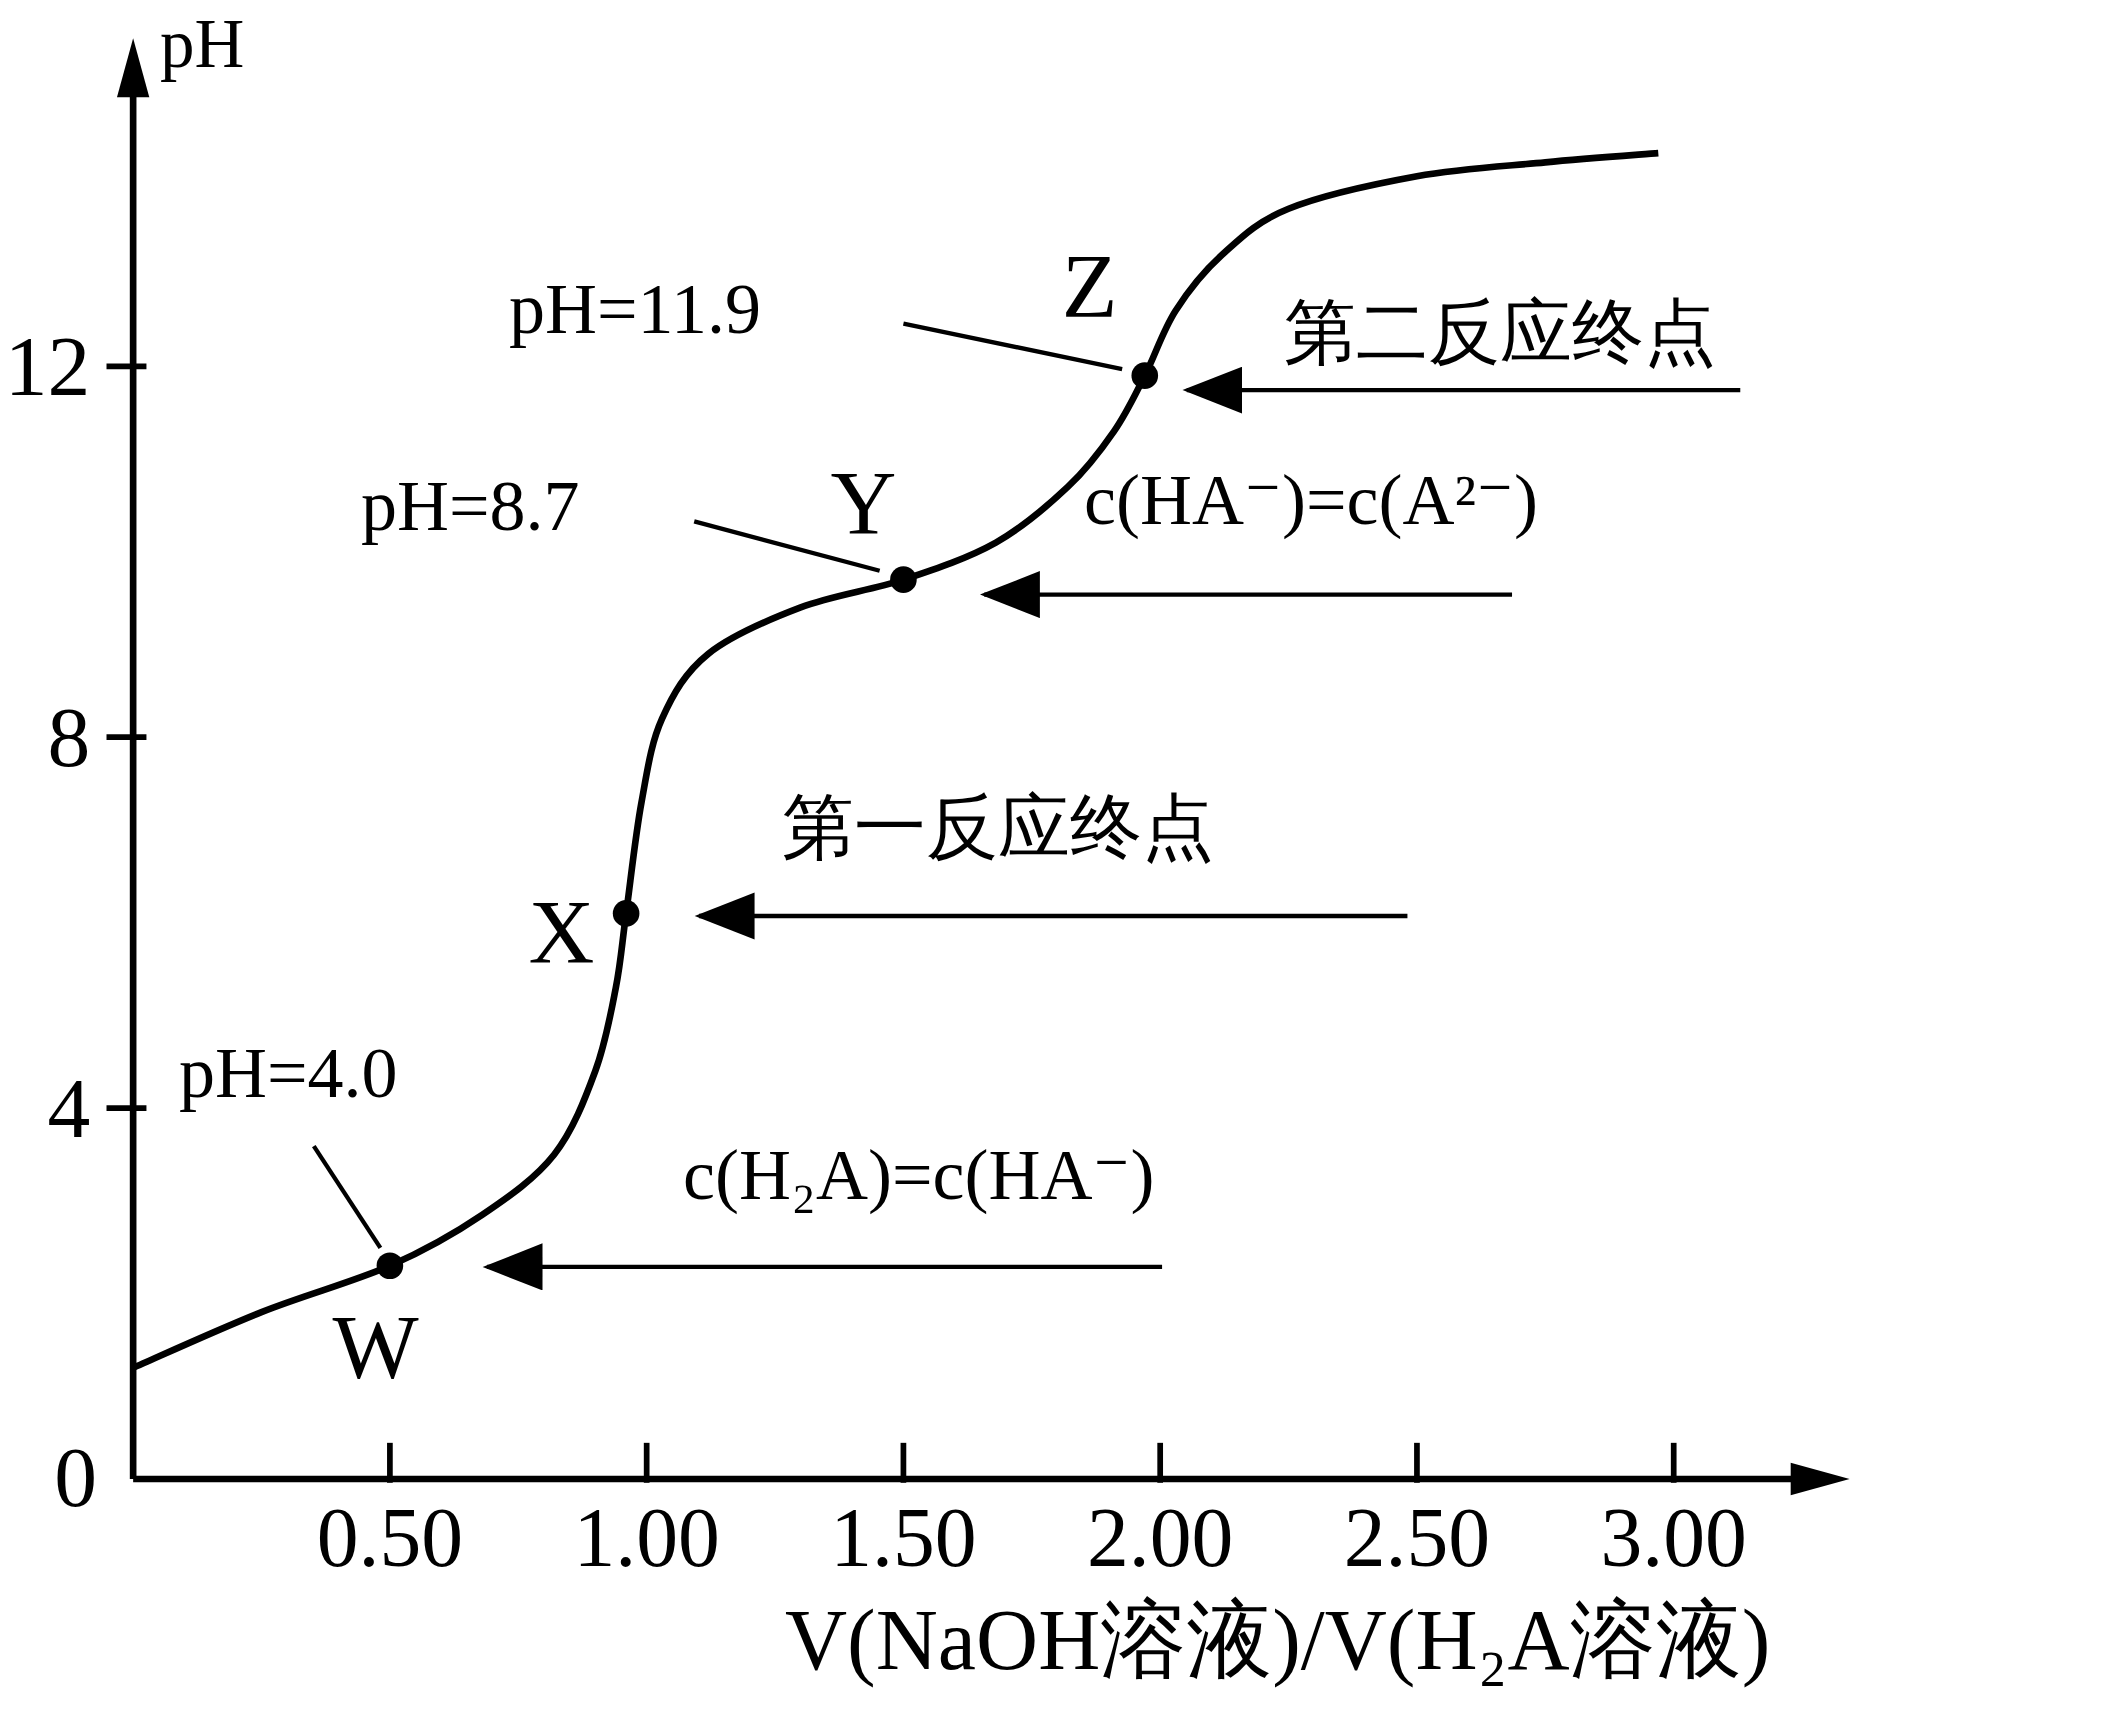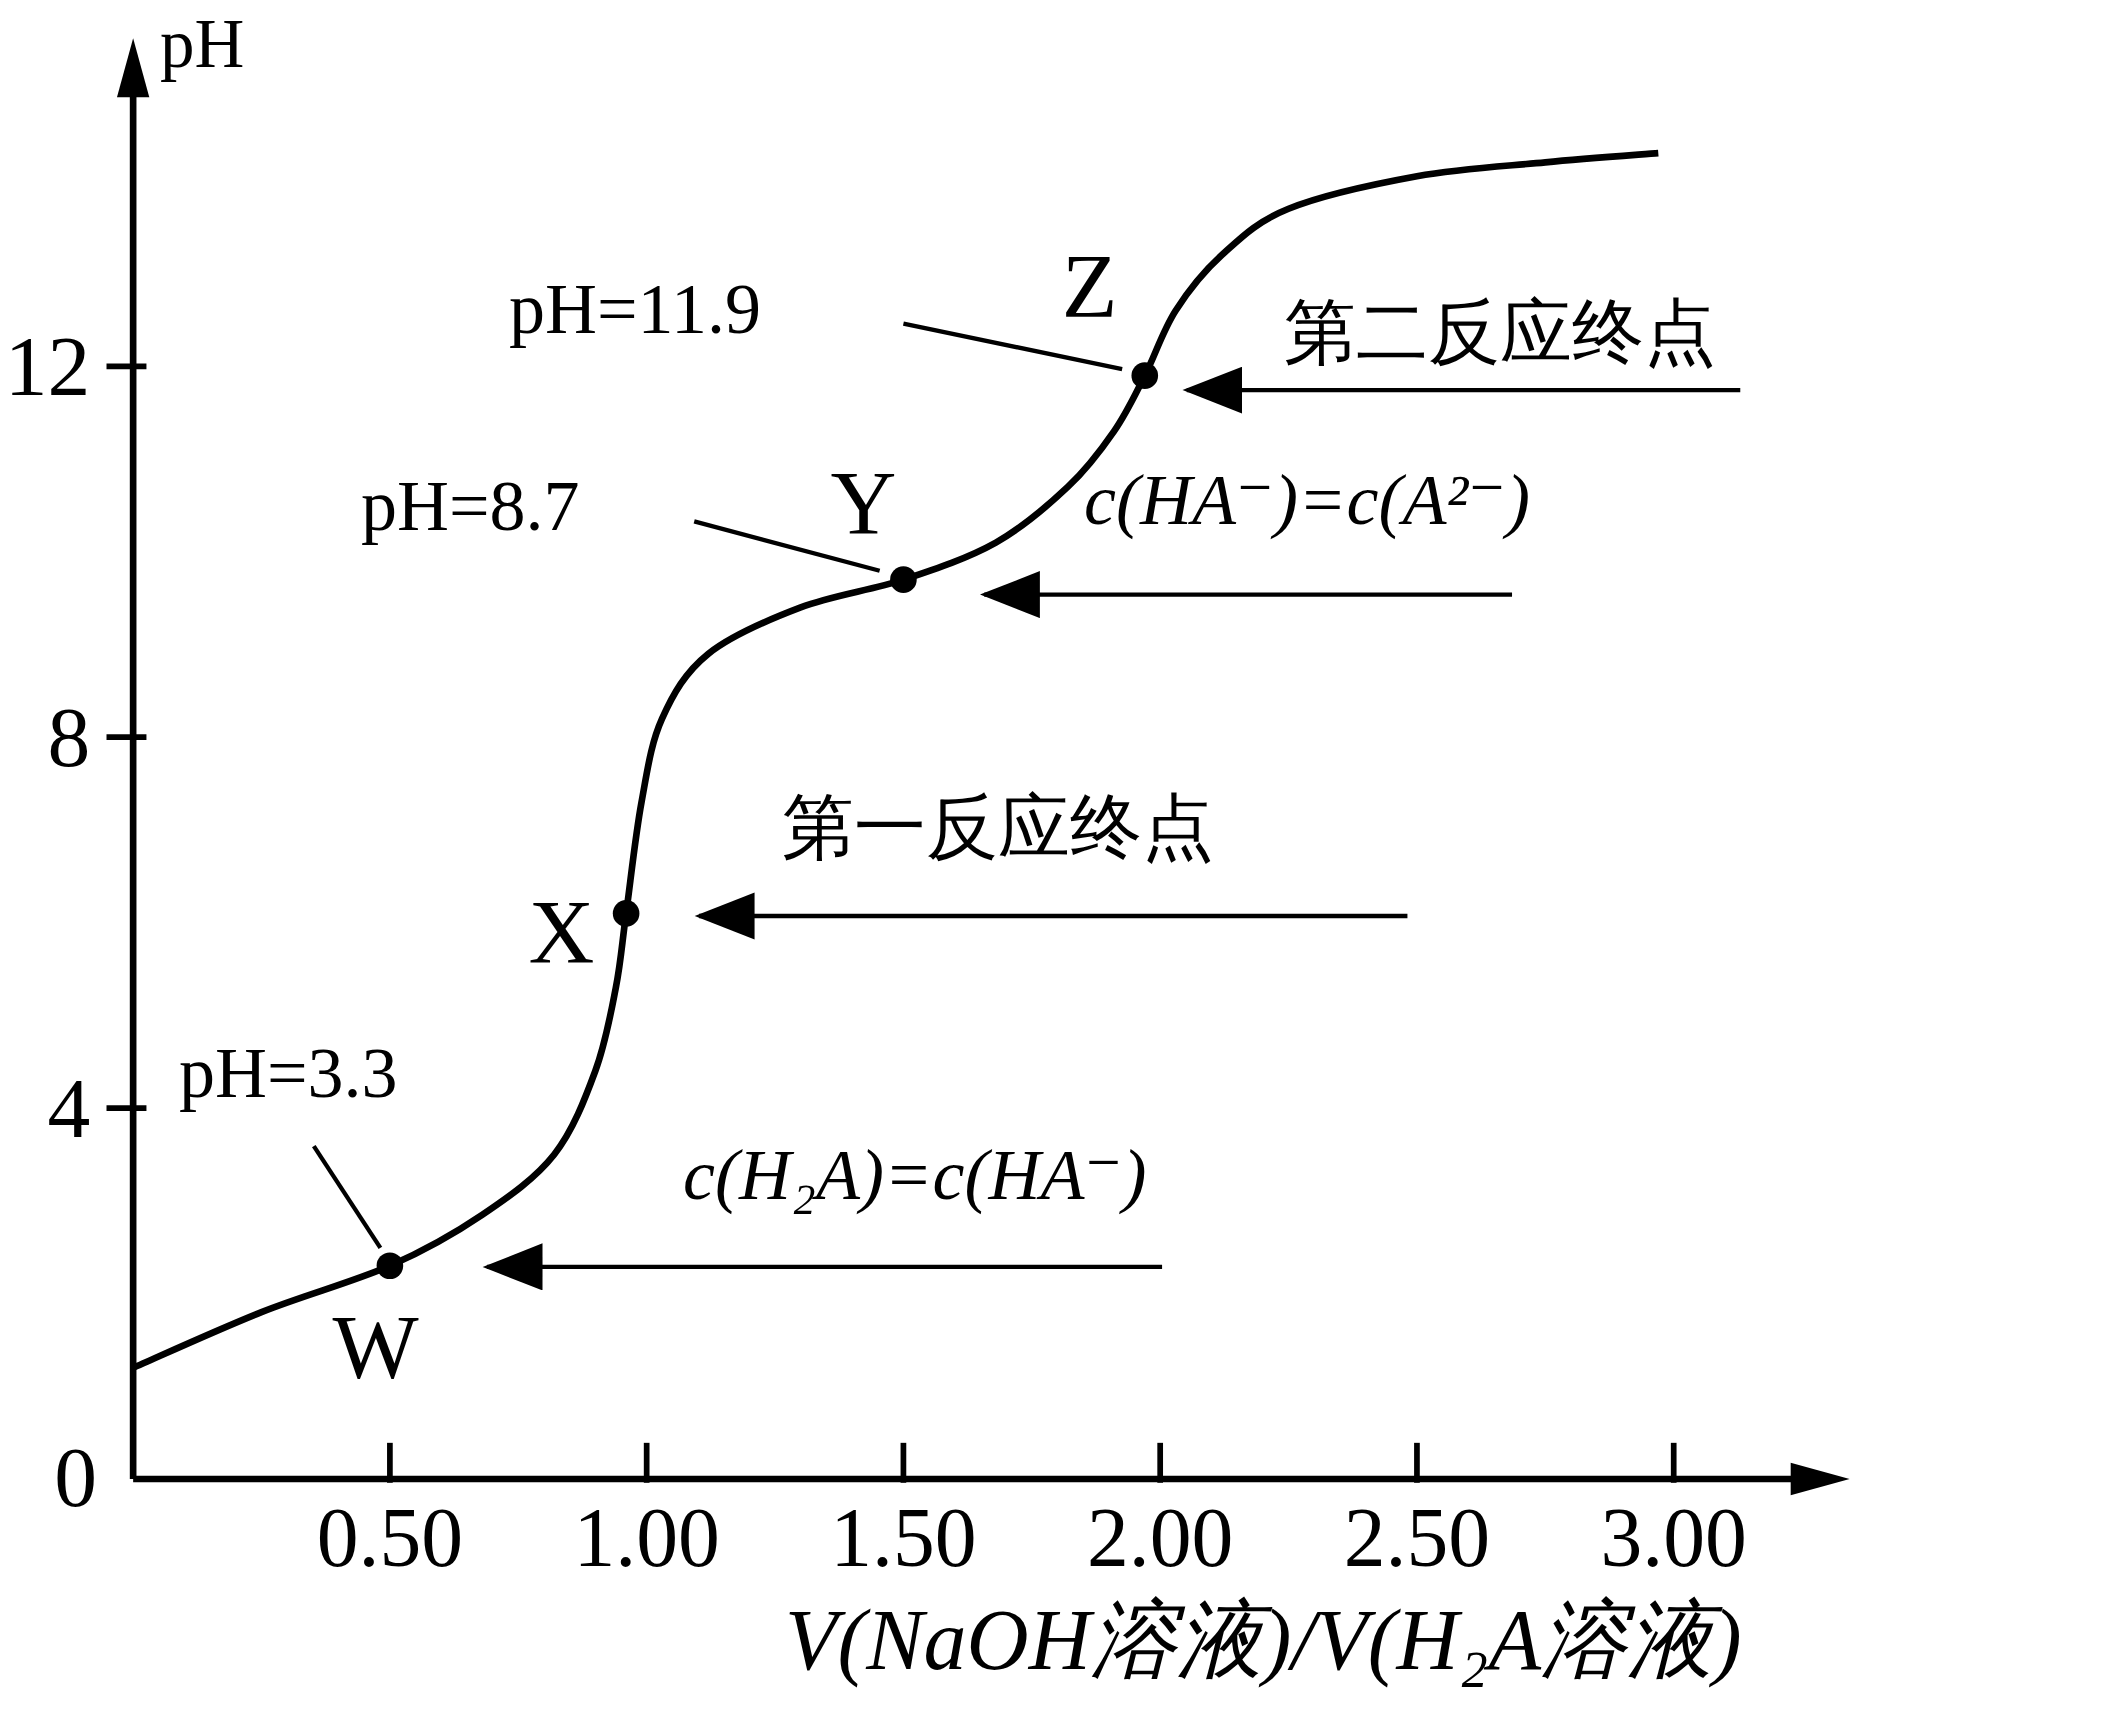--- a/index.html
+++ b/index.html
@@ -7,21 +7,21 @@
     width: 2114px; height: 1735px;
     background: #ffffff;
     position: relative;
     font-family: "Liberation Serif", "DejaVu Serif", serif;
     color: #000;
     overflow: hidden;
   }
   #chart { position: absolute; left: 0; top: 0; }
   #chart text { font-family: "Liberation Serif", "DejaVu Serif", serif; fill: #000; }
   .ann { position: absolute; white-space: nowrap; font-size: 72px; line-height: 1; }
-  .ital { font-style: italic; }
+  .ital { }
   .ylab { position: absolute; white-space: nowrap; font-size: 69px; line-height: 1; }
   .axis-title { position: absolute; white-space: nowrap; font-size: 86px; line-height: 1; }
 </style>
 </head>
 <body>
 
 <svg id="chart" width="2114" height="1735" viewBox="0 0 2223 1824">
   <defs>
     <marker id="arrowhead" markerWidth="15" markerHeight="11" refX="13" refY="5.5" orient="auto">
       <path d="M0,0 L14,5.5 L0,11 Z" fill="#000"></path>
@@ -70,17 +70,17 @@
     <text x="1145.8" y="332.8" text-anchor="middle" font-size="96">Z</text>
   </svg>
 
 <div class="ylab" style="left:160px; top:9.5px;">pH</div>
 
 <div class="ann" style="left:509px;  top:273px;">pH=11.9</div>
 <div class="ann" style="left:1284px; top:269px;margin-top:28px;">第二反应终点</div>
 <div class="ann" style="left:361px;  top:470px;">pH=8.7</div>
 <div class="ann ital" style="left:1084px; top:464px;">c(HA⁻)=c(A²⁻)</div>
 <div class="ann" style="left:782px;  top:792px;">第一反应终点</div>
-<div class="ann" style="left:179px;  top:1037px;">pH=3.3</div>
+<div class="ann" style="left:179px;  top:1037px;">pH=4.0</div>
 <div class="ann ital" style="left:683px;  top:1139px;">c(H₂A)=c(HA⁻)</div>
 
 <div class="axis-title ital" style="left:785px; top:1581px;margin-top:16px;">V(NaOH溶液)/V(H₂A溶液)</div>
 
 
 </body></html>

